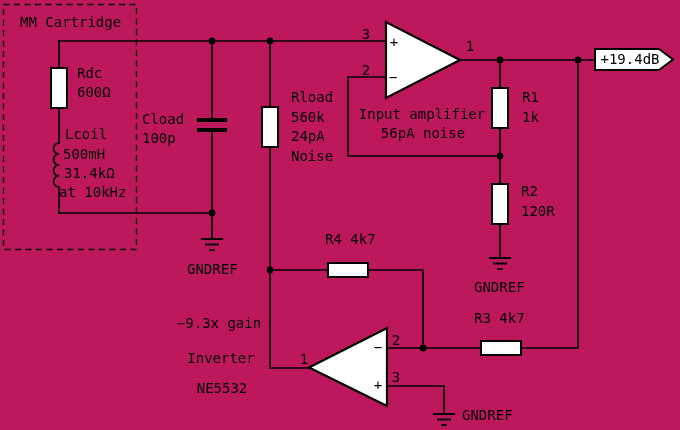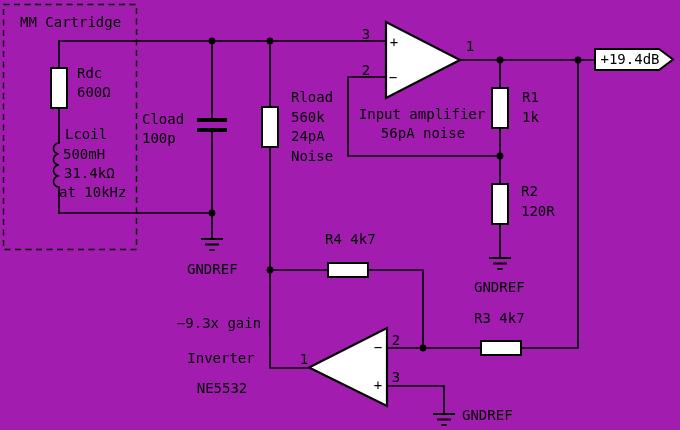--- a/index.html
+++ b/index.html
@@ -1,16 +1,16 @@
 <!DOCTYPE html>
 <html><head>
 <meta charset="utf-8">
 <style>
   html,body{margin:0;padding:0;background:#ffffff;}
-  .canvas{position:relative;width:680px;height:430px;background:#a21caf;overflow:hidden;}
+  .canvas{position:relative;width:680px;height:430px;background:#be185d;overflow:hidden;}
   svg{display:block;}
   text{font-family:"DejaVu Sans Mono","Liberation Mono",monospace;font-size:14px;fill:#000000;}
   .mid{text-anchor:middle;}
   .wire{stroke:#000000;stroke-width:1.7;fill:none;stroke-linecap:square;}
   .comp{stroke:#000000;stroke-width:2;fill:#ffffff;}
   .tri{stroke:#000000;stroke-width:2.2;fill:#ffffff;}
   .plate{fill:#000000;stroke:none;}
   .dot{fill:#000000;stroke:none;}
   .gnd{stroke:#000000;stroke-width:2;fill:none;stroke-linecap:butt;}
   .dash{stroke:#000000;stroke-width:1.4;fill:none;stroke-dasharray:6 4.5;}

